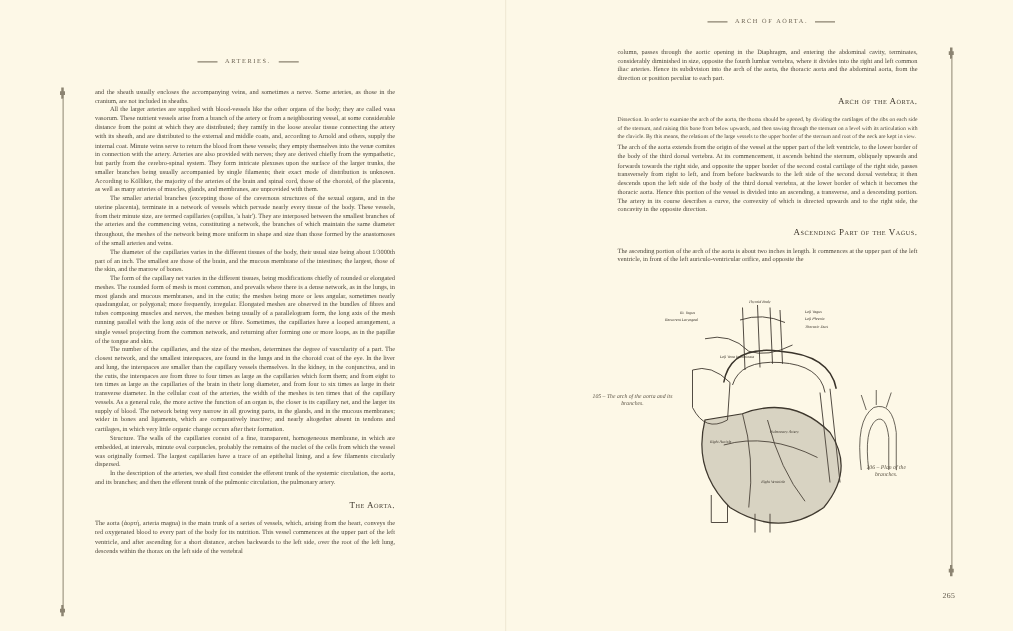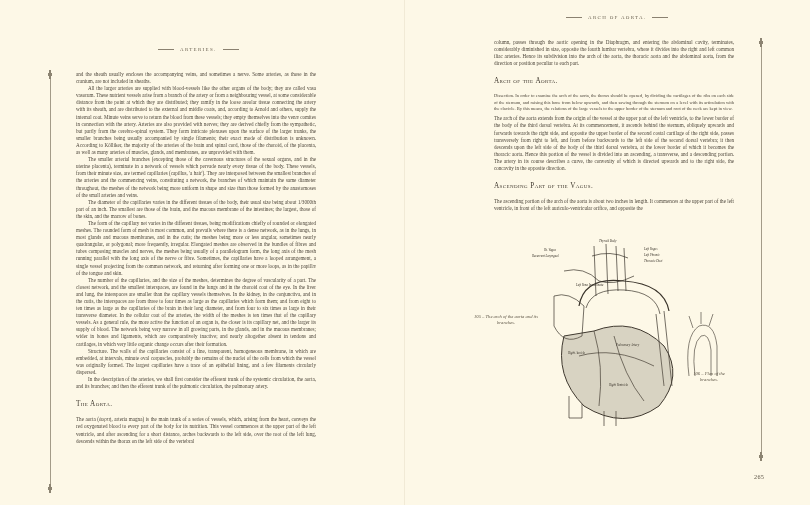--- a/index.html
+++ b/index.html
@@ -26,21 +26,21 @@
 
   .text {
     position:absolute; font-size:5.1px; line-height:7.1px; text-align:justify;
     color:#4d463b;
   }
   .left .text { left:76px; top:39px; width:240px; }
   .right .text { left:89px; top:39px; width:240px; }
   .text p { margin:0; text-indent:0; }
   .text p.ind { text-indent:12px; }
   .heading {
-    text-align:left; font-variant:small-caps; font-size:7.2px;
+    text-align:right; font-variant:small-caps; font-size:7.2px;
     letter-spacing:0.4px; margin:11px 0 8px 0; color:#3f382e;
   }
   .note { font-size:4.5px; line-height:6.3px; font-style:normal; }
 
   .ornament { position:absolute; width:8px; }
   .ornament .finial {
     width:4px; height:9px; margin-left:2px; position:relative;
   }
   .ornament .finial::before {
     content:""; position:absolute; left:1px; top:0; width:2px; height:9px; background:#8c8472;

